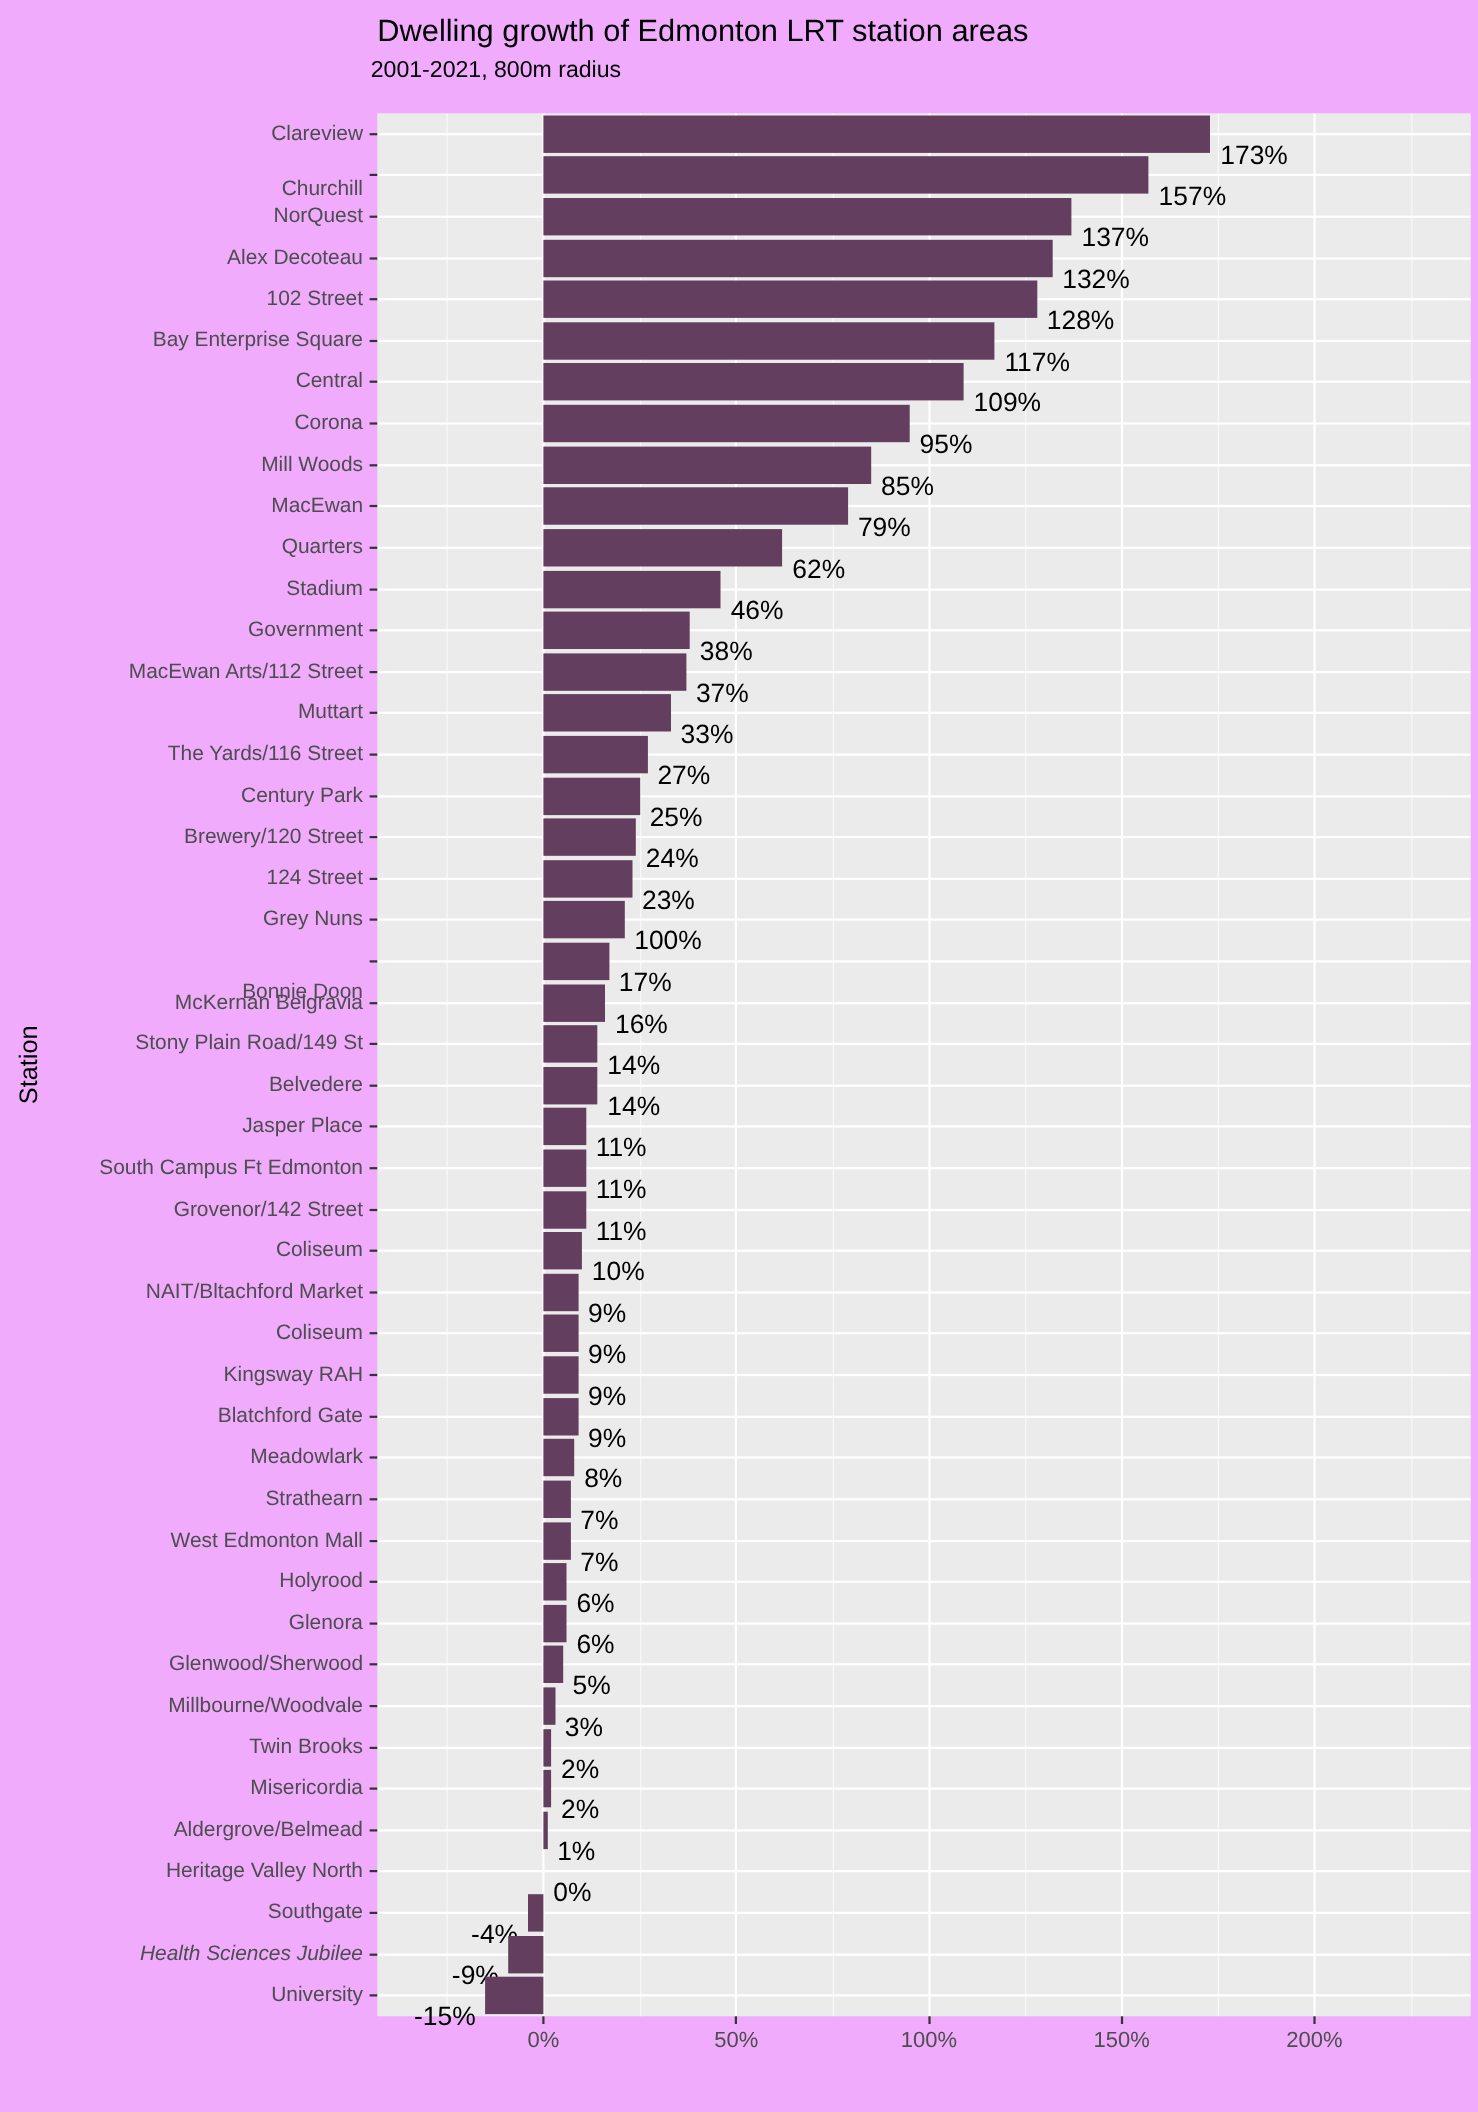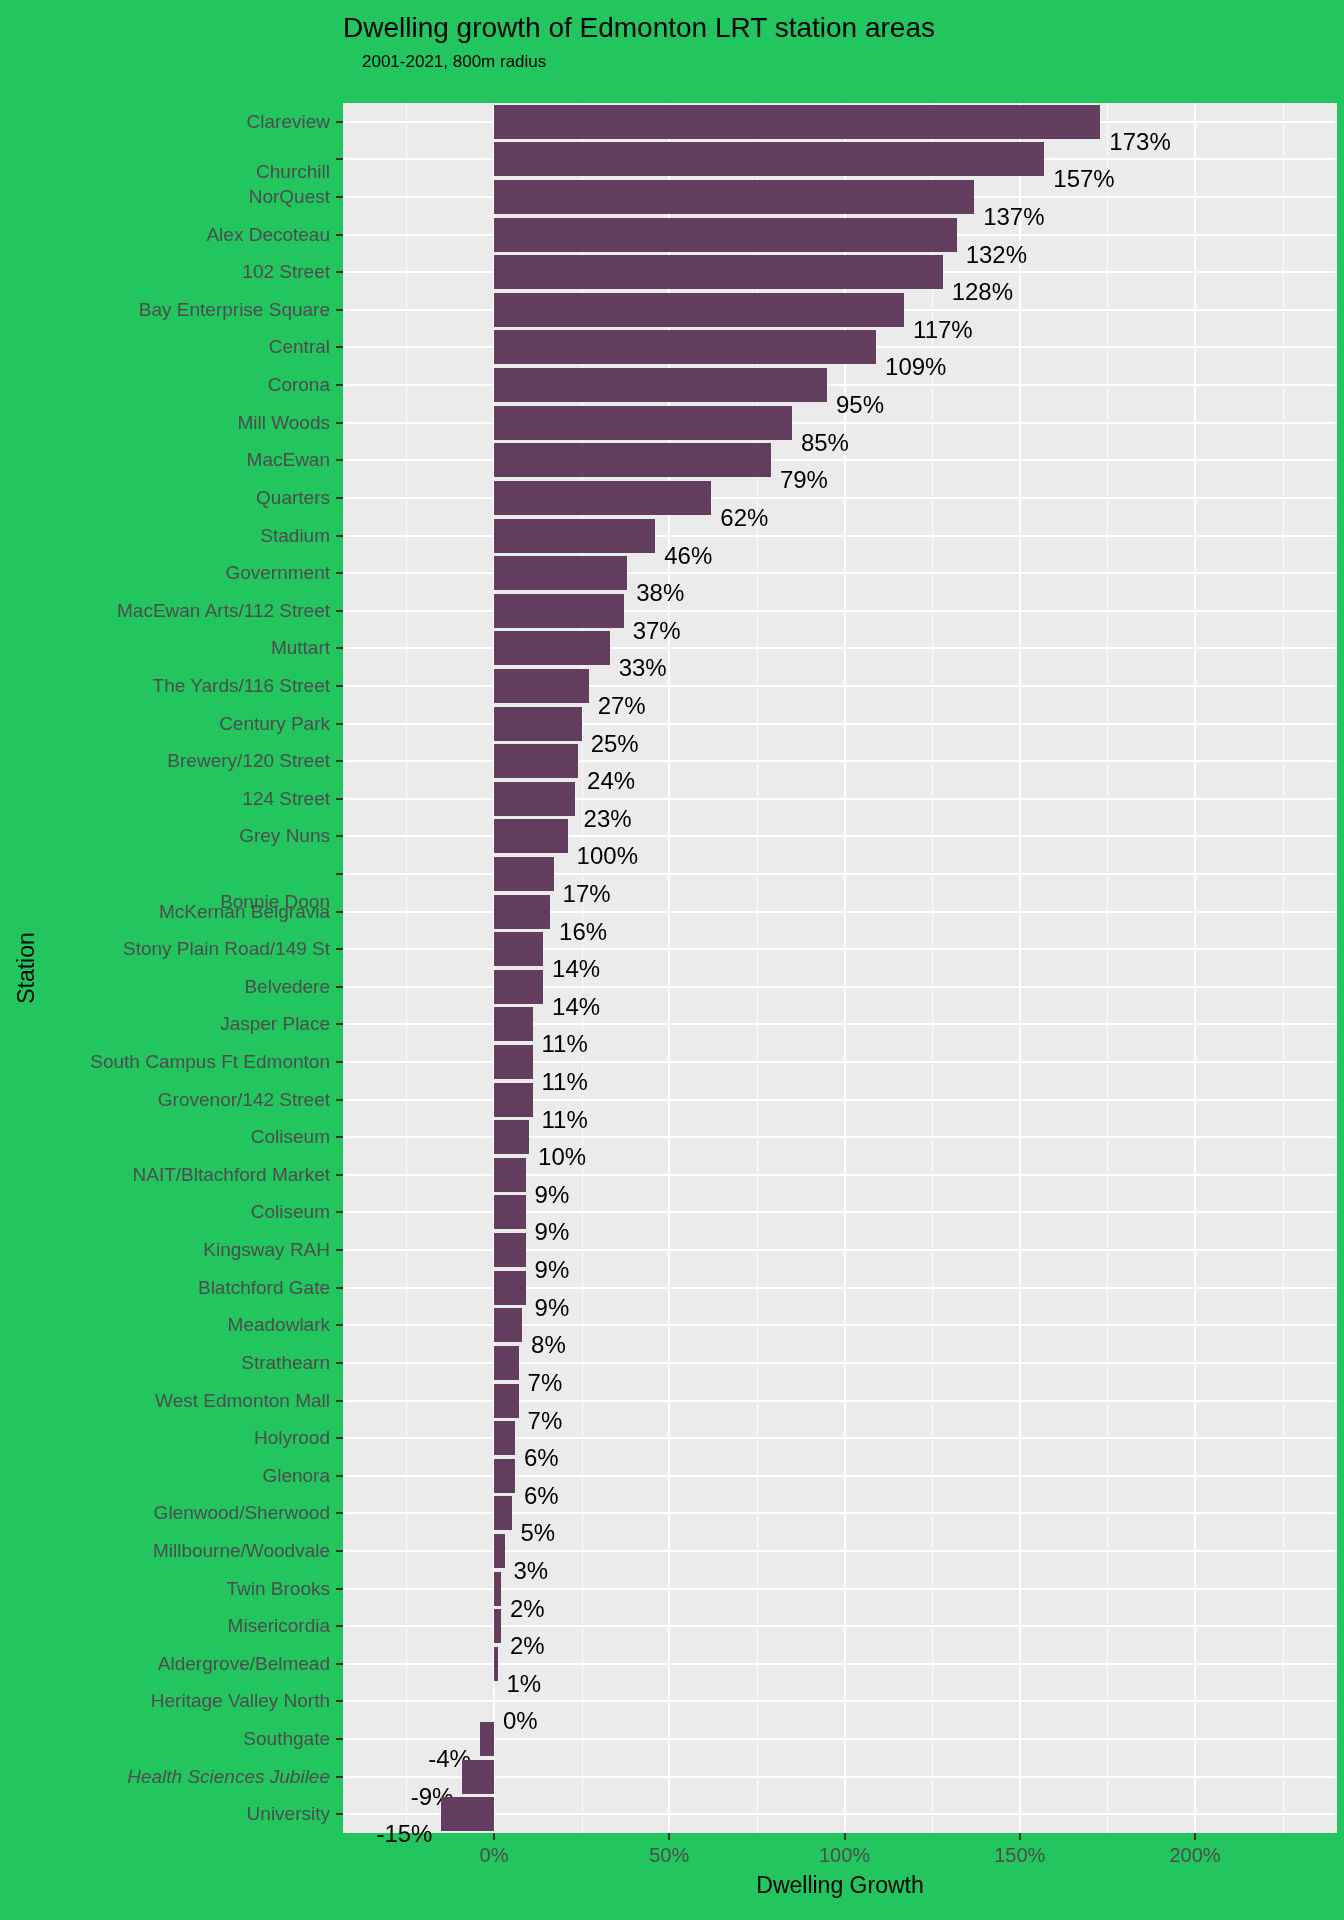--- a/index.html
+++ b/index.html
@@ -1,21 +1,21 @@
 <!DOCTYPE html>
 <html><head>
 <meta charset="utf-8">
 <style>
   html,body{margin:0;padding:0;background:#ffffff;}
   .figure{
-    position:relative;width:1344px;height:1920px;background:#22c55e;
+    position:relative;width:1344px;height:1920px;background:#f0abfc;
     font-family:"Liberation Sans", sans-serif;overflow:hidden;
   }
   .title{position:absolute;left:343px;top:12px;font-size:28px;color:#000;}
-  .subtitle{position:absolute;left:362px;top:52px;font-size:17px;color:#000;}
+  .subtitle{position:absolute;left:337px;top:52px;font-size:21px;color:#000;}
   .panel{position:absolute;left:343px;top:103px;width:994px;height:1730px;background:#ebebeb;}
   .gridline-h{position:absolute;left:0;width:100%;height:2px;background:#ffffff;}
   .gridline-v{position:absolute;top:0;height:100%;background:#ffffff;}
   .gridline-v.major{width:2px;}
   .gridline-v.minor{width:1px;opacity:.75;}
   .bar{position:absolute;background:#643e5f;}
   .value-label{
     position:absolute;font-size:24px;color:#000;white-space:nowrap;
     transform:translateY(-50%);
     margin-top:20px;
@@ -297,14 +297,13 @@
       <div class="x-tick-label" style="left: 494px;">0%</div>
       <div class="x-tick-mark" style="left: 668.25px;"></div>
       <div class="x-tick-label" style="left: 669.25px;">50%</div>
       <div class="x-tick-mark" style="left: 843.5px;"></div>
       <div class="x-tick-label" style="left: 844.5px;">100%</div>
       <div class="x-tick-mark" style="left: 1018.75px;"></div>
       <div class="x-tick-label" style="left: 1019.75px;">150%</div>
       <div class="x-tick-mark" style="left: 1194px;"></div>
       <div class="x-tick-label" style="left: 1195px;">200%</div>
     </div>
-  <div class="xlab">Dwelling Growth</div>
 </div>
 
 </body></html>

